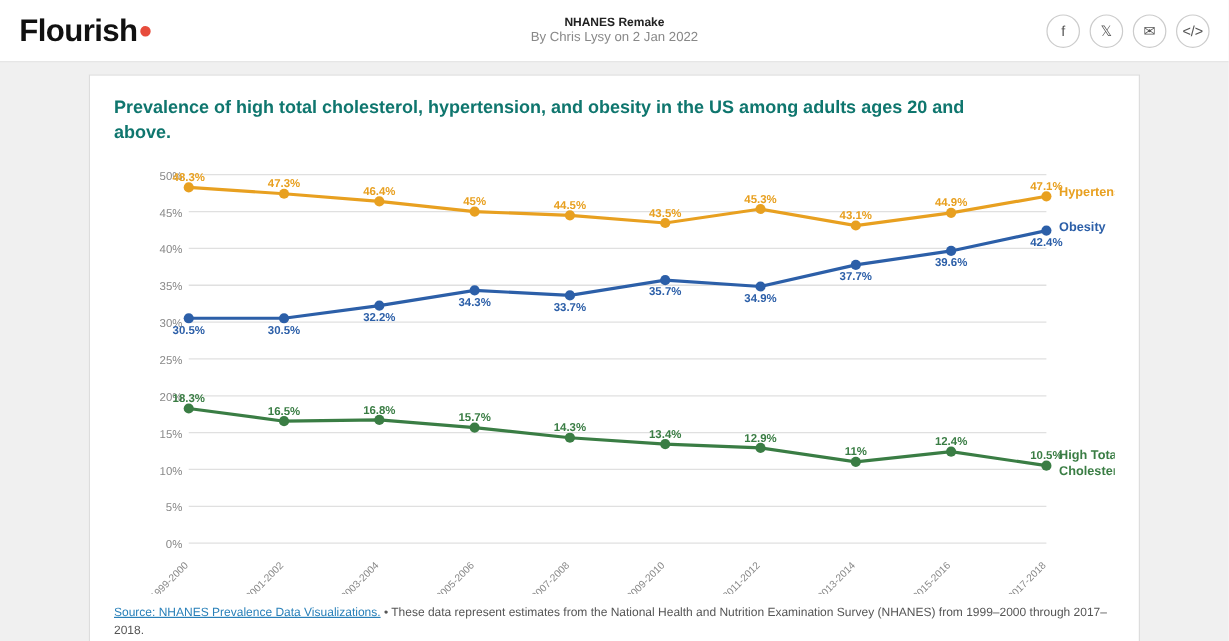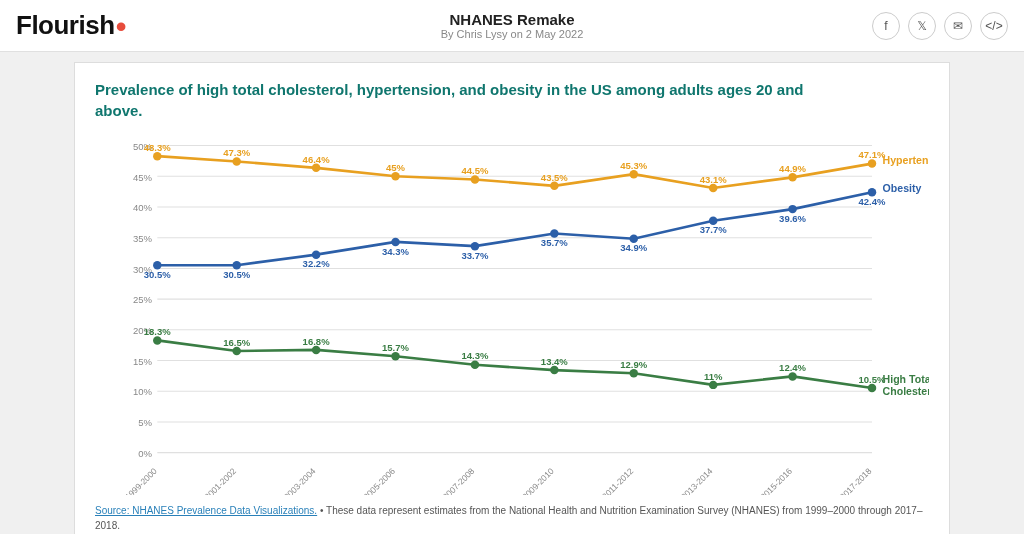--- a/index.html
+++ b/index.html
@@ -31,21 +31,21 @@
       line-height: 1;
       margin-left: 1px;
     }
     #header-center {
       text-align: center;
       position: absolute;
       left: 50%;
       transform: translateX(-50%);
     }
     #chart-title-header {
-      font-size: 15px;
+      font-size: 10px;
       font-weight: bold;
       color: #222;
     }
     #chart-subtitle-header {
       font-size: 11px;
       color: #888;
     }
     #header-icons {
       display: flex;
       gap: 8px;
@@ -113,21 +113,21 @@
 </head>
 <body>
 
 <div id="header">
   <div id="logo-area">
     <span id="logo-text">Flourish</span>
       <span id="logo-dot">•</span>
   </div>
   <div id="header-center">
     <div id="chart-title-header">NHANES Remake</div>
-    <div id="chart-subtitle-header">By Chris Lysy on 2 May 2022</div>
+    <div id="chart-subtitle-header">By Chris Lysy on 2 Jan 2022</div>
   </div>
   <div id="header-icons">
     <div class="header-icon-btn">f</div>
     <div class="header-icon-btn">𝕏</div>
     <div class="header-icon-btn">✉</div>
     <div class="header-icon-btn">&lt;/&gt;</div>
   </div>
 </div>
 
 <div id="main-content">

